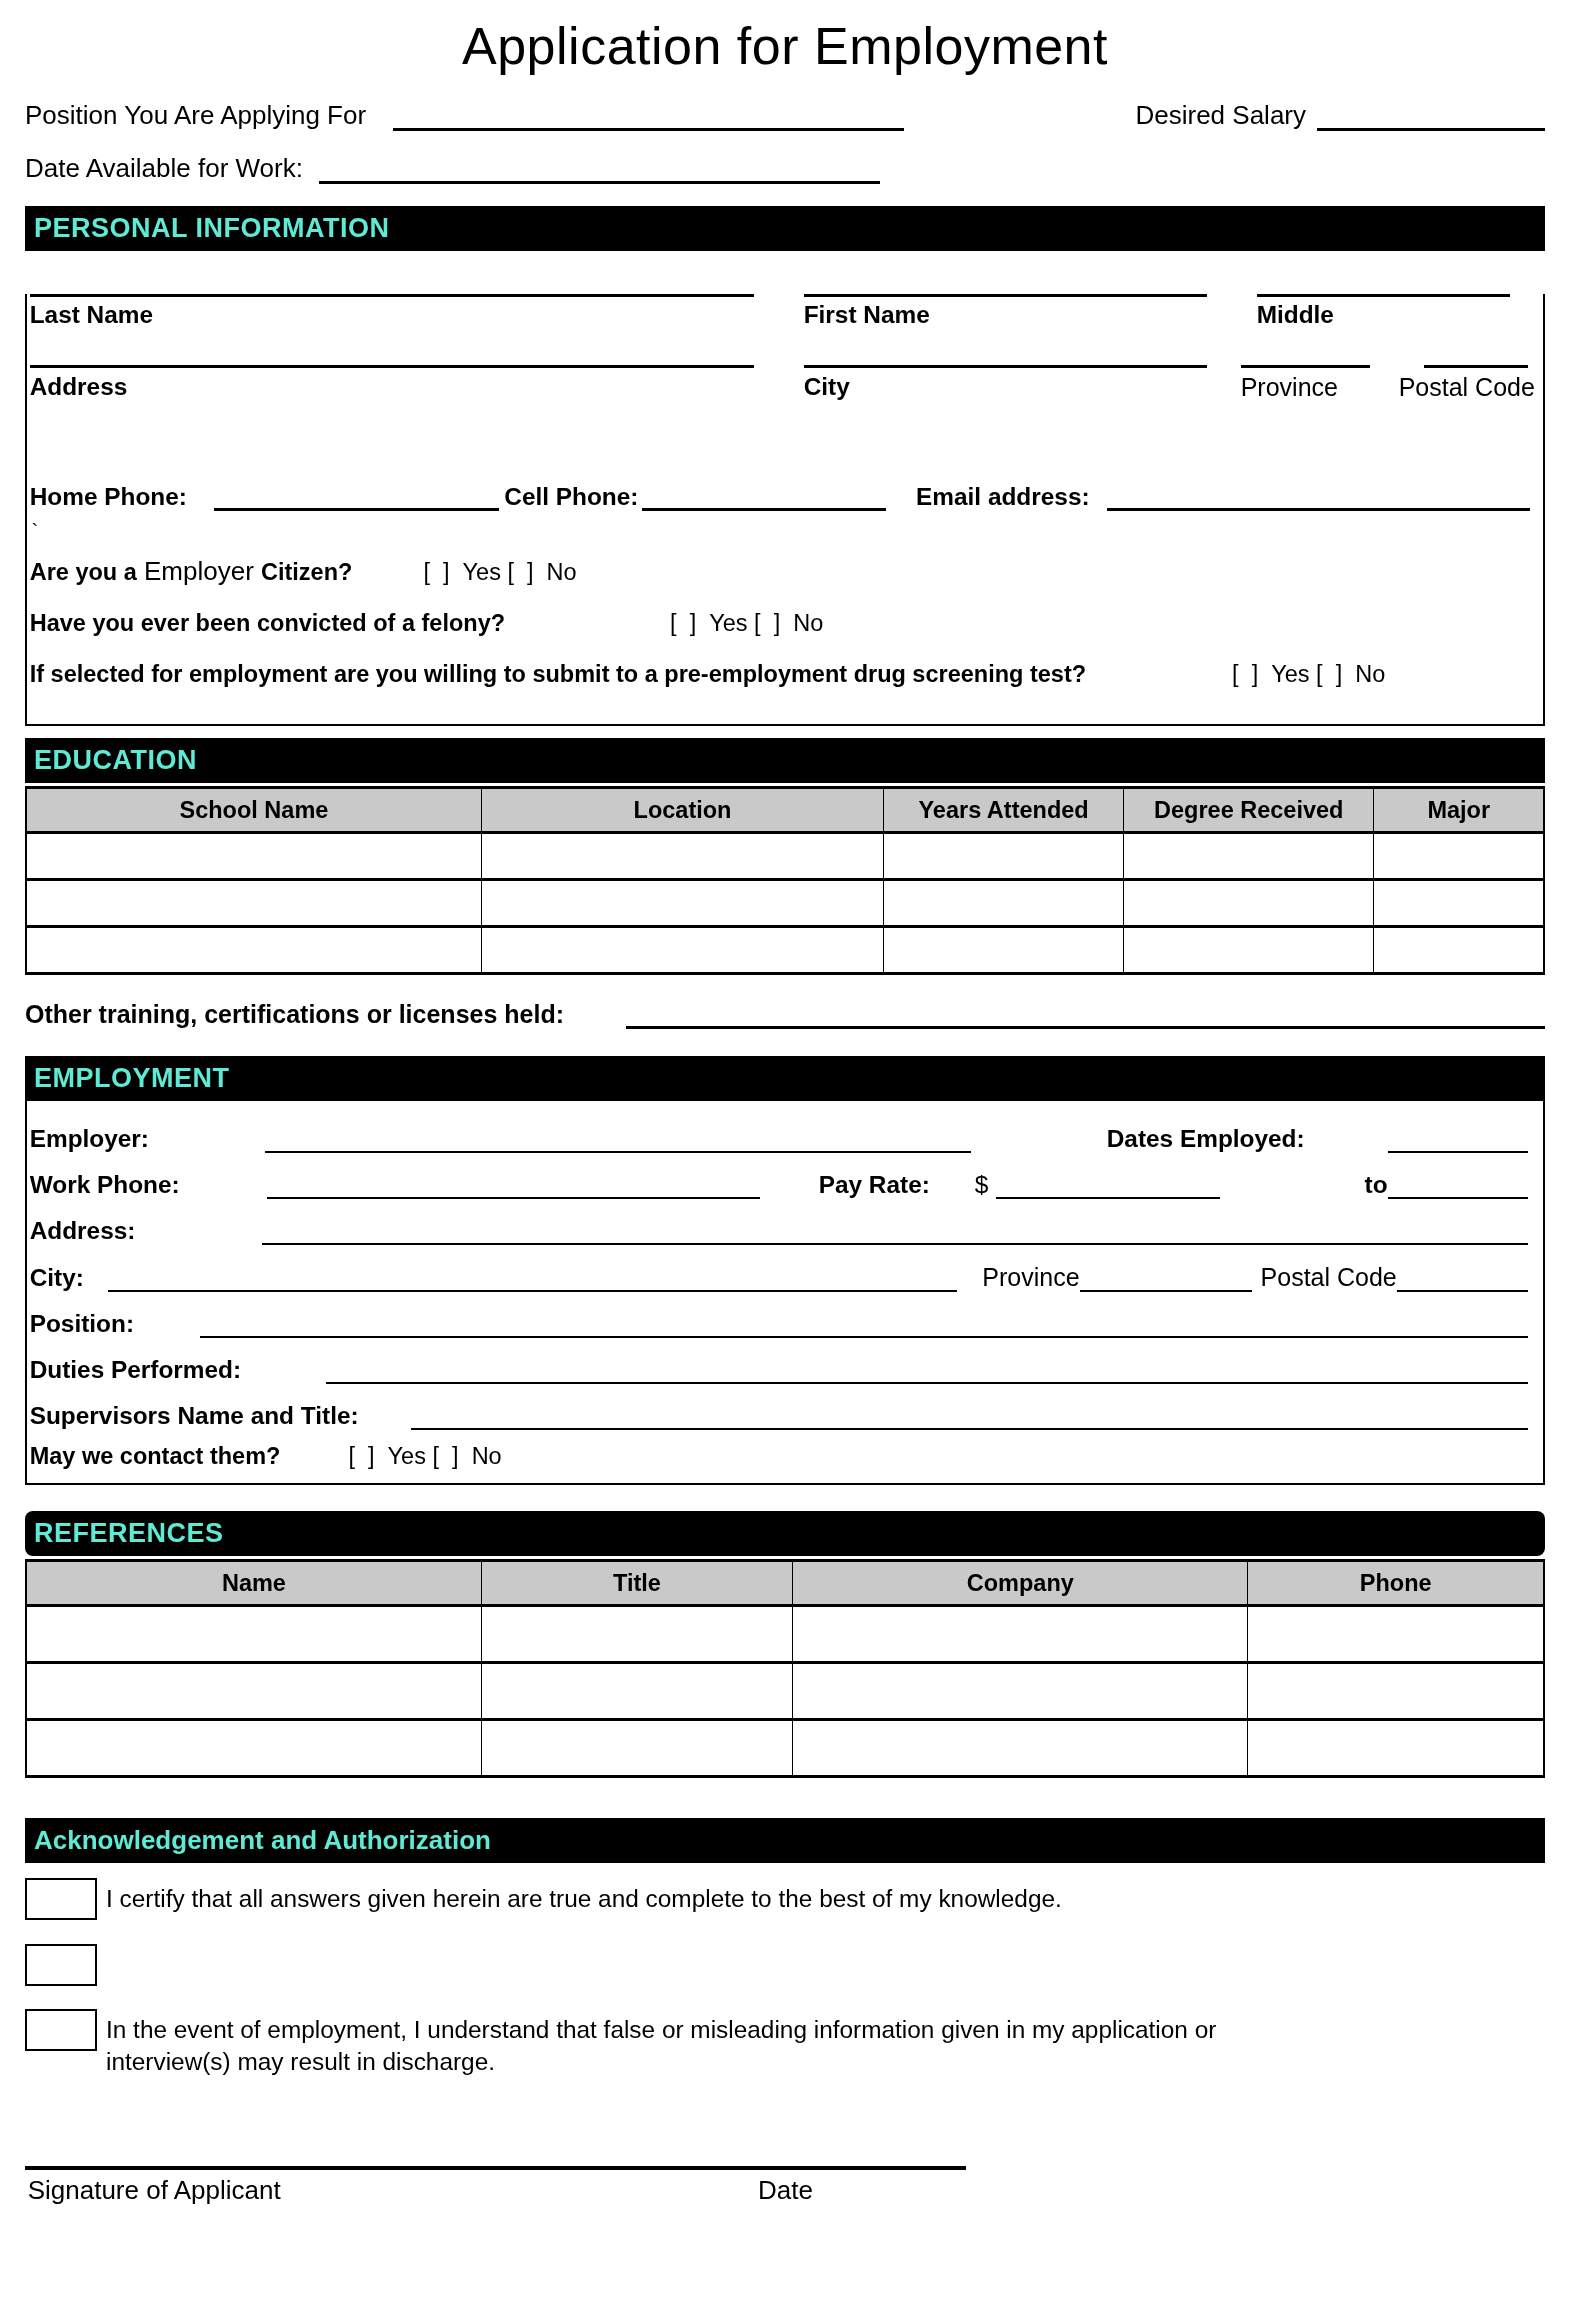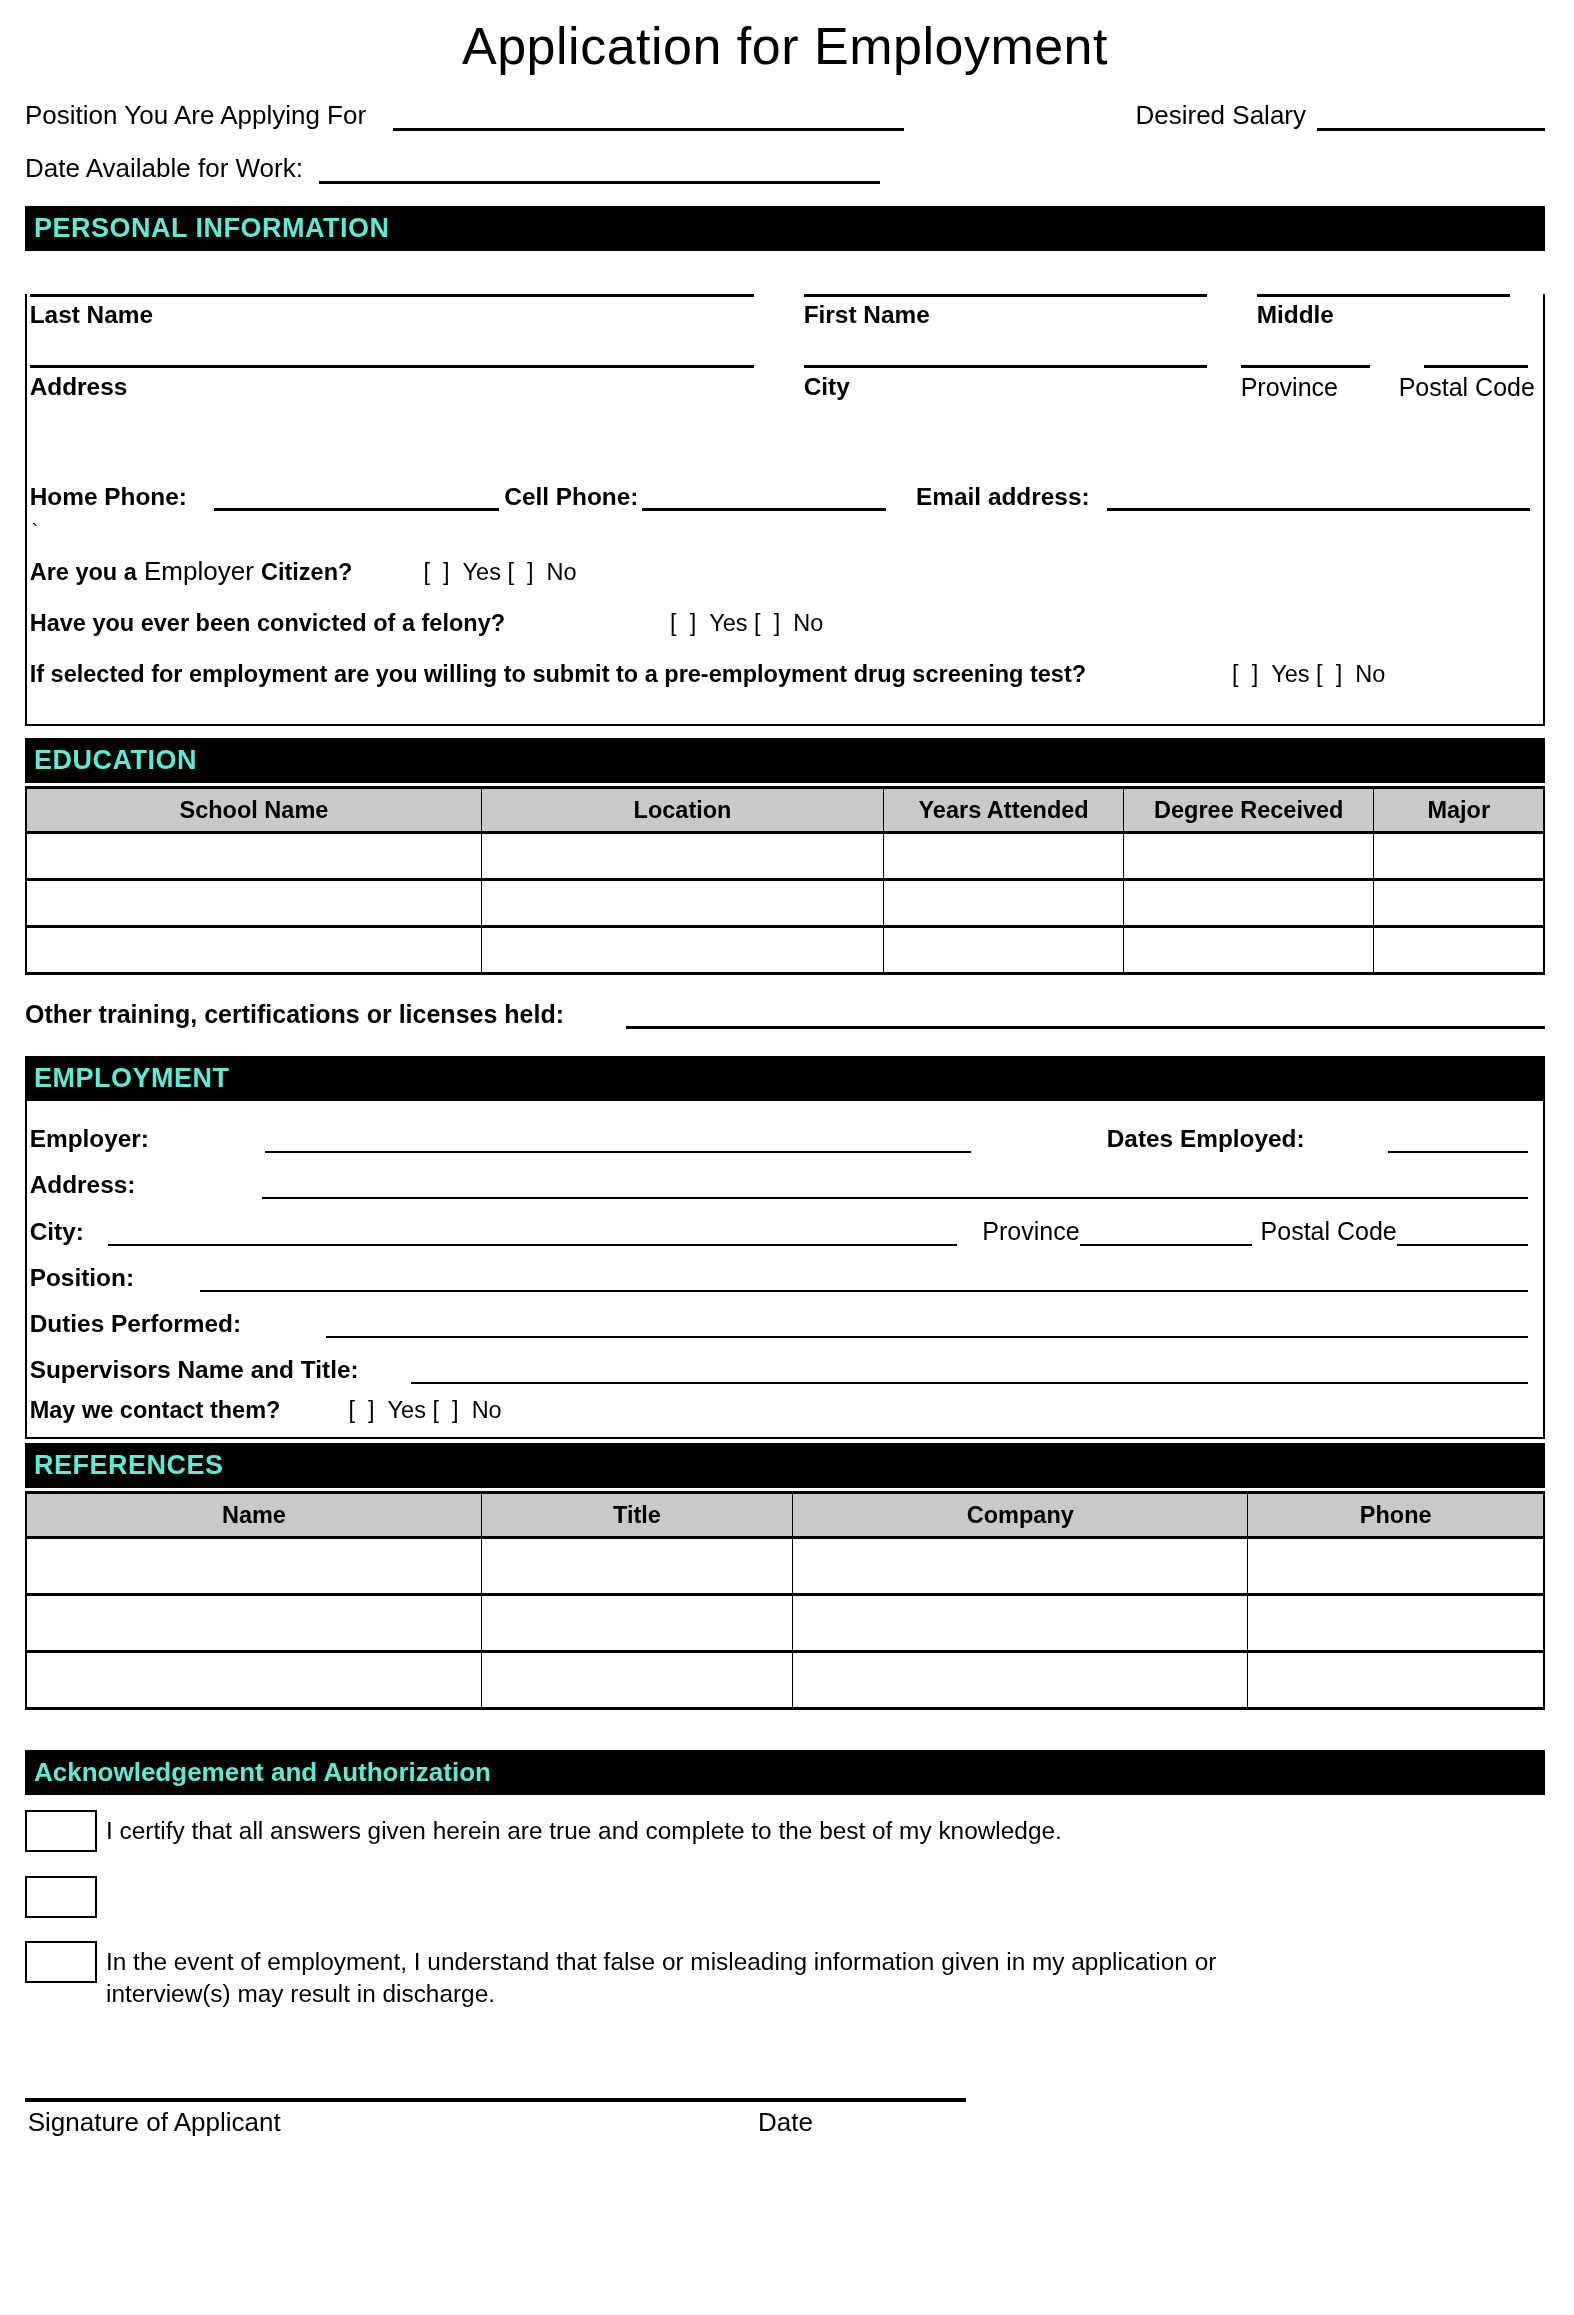--- a/index.html
+++ b/index.html
@@ -83,21 +83,21 @@
 
   
   .sig-line { margin-top:87px; width:941px; border-bottom:4.5px solid #000; height:5.4px; }
   .sig-labels { position:relative; margin-top:5.4px; height:36px; font-size:26px; }
   .sig-labels .sig-name { position:absolute; left:2.7px; top:0; }
   .sig-labels .sig-date { position:absolute; left:733px; top:0; }
 
   
   .mt-bar-edu { margin-top:11.8px; }
   .mt-bar-emp { margin-top:27px; }
-  .mt-bar-ref { margin-top:4px; }
+  .mt-bar-ref { margin-top:26px;border-radius:8px; }
   .mt-bar-ack { margin-top:40px; }
 </style>
 </head>
 <body>
 
 <div class="page">
 
   <h1 class="doc-title">Application for Employment</h1>
 
   <div class="top-row top-row-1">
@@ -222,20 +222,29 @@
   <div class="bar caps mt-bar-emp">EMPLOYMENT</div>
   <div class="boxed emp-box">
 
     <div class="erow">
       <span class="lbl">Employer:</span>
       <div class="eline" style="width:706px; margin-left:116px;"></div>
       <span class="lbl" style="margin-left:auto;">Dates Employed:</span>
       <div class="eline" style="width:140px; margin-left:83px;"></div>
     </div>
 
+    <div class="erow">
+      <span class="lbl">Work Phone:</span>
+      <div class="eline" style="width:493px; margin-left:87px;"></div>
+      <span class="lbl" style="margin-left:59px;">Pay Rate:</span>
+      <span class="rlbl" style="margin-left:45px; font-size:24.4px;">$</span>
+      <div class="eline" style="width:224px; margin-left:7.2px;"></div>
+      <span class="lbl" style="margin-left:145px;">to</span>
+      <div class="eline" style="width:140px; margin-left:auto;"></div>
+    </div>
 
     <div class="erow">
       <span class="lbl">Address:</span>
       <div class="eline grow" style="margin-left:127px;"></div>
     </div>
 
     <div class="erow">
       <span class="lbl">City:</span>
       <div class="eline" style="width:849px; margin-left:24.4px;"></div>
       <span class="rlbl" style="margin-left:25px;">Province</span>

